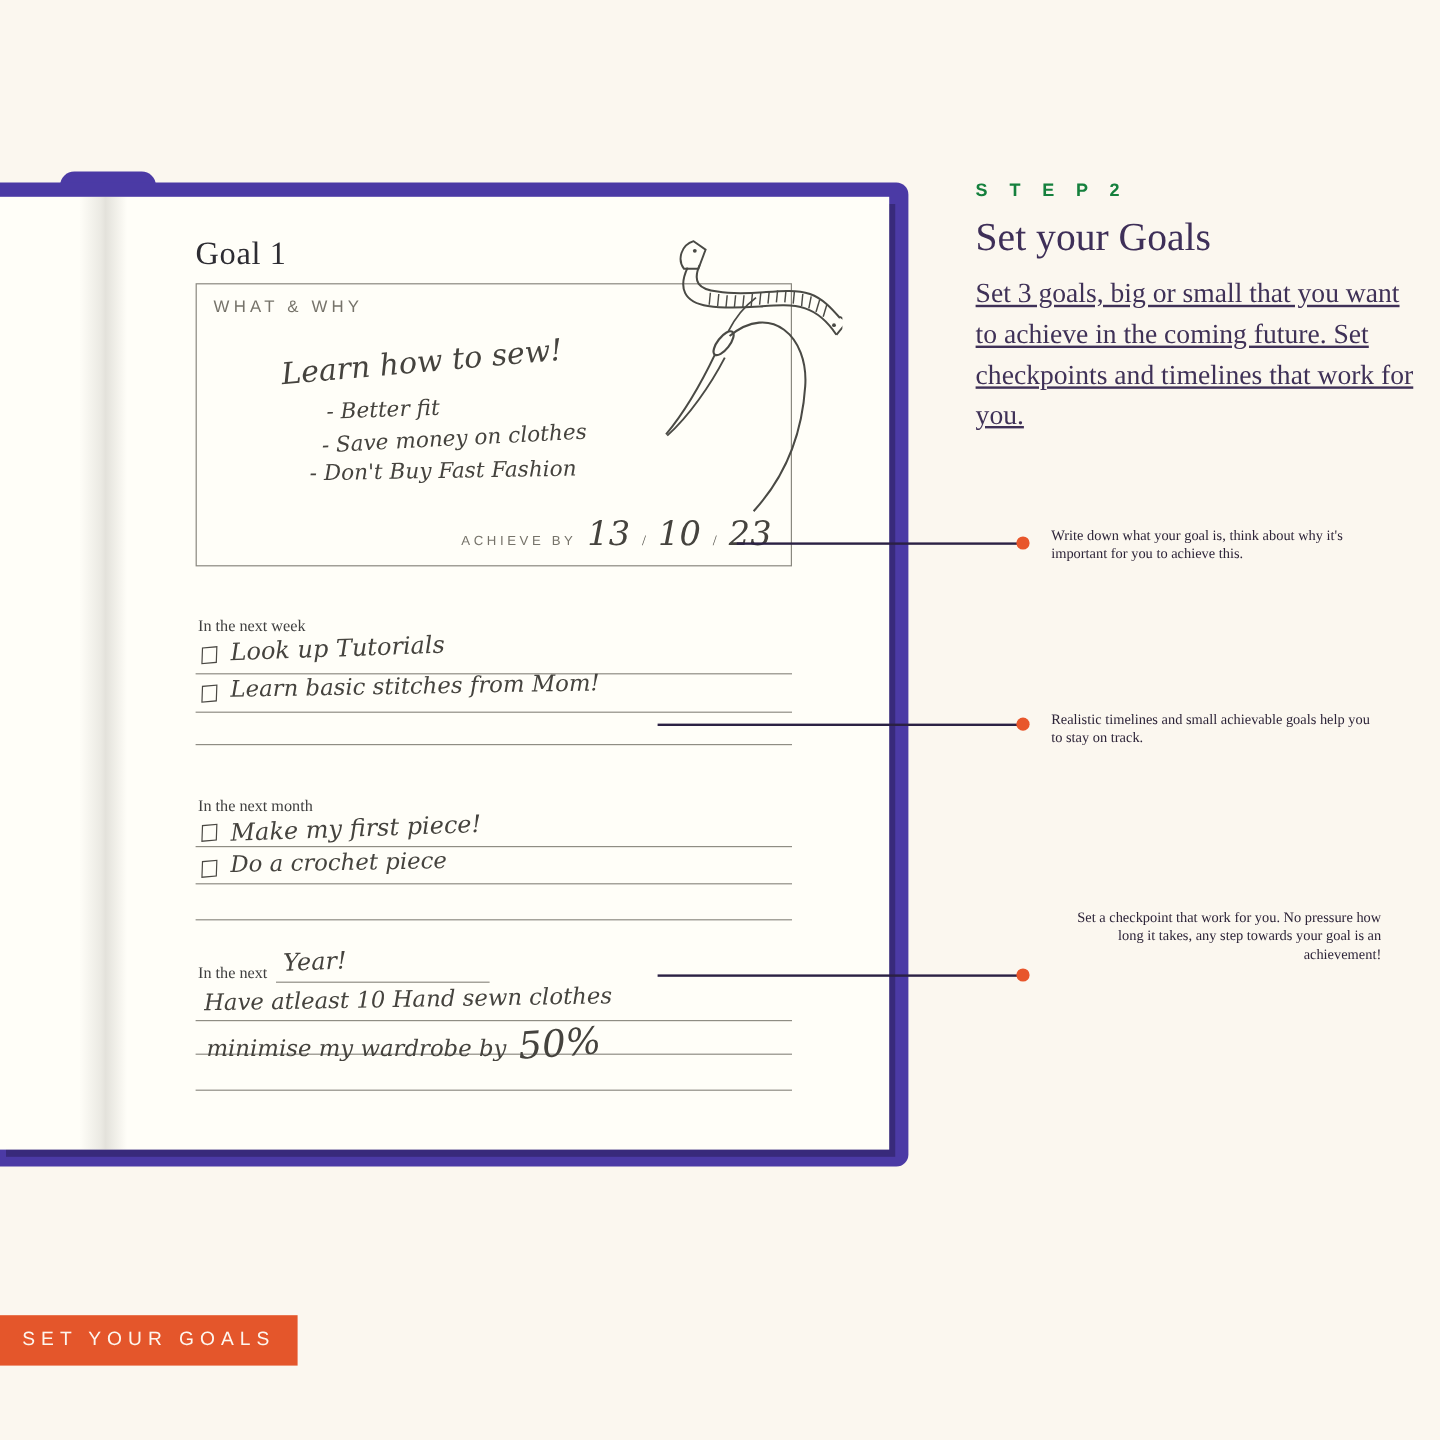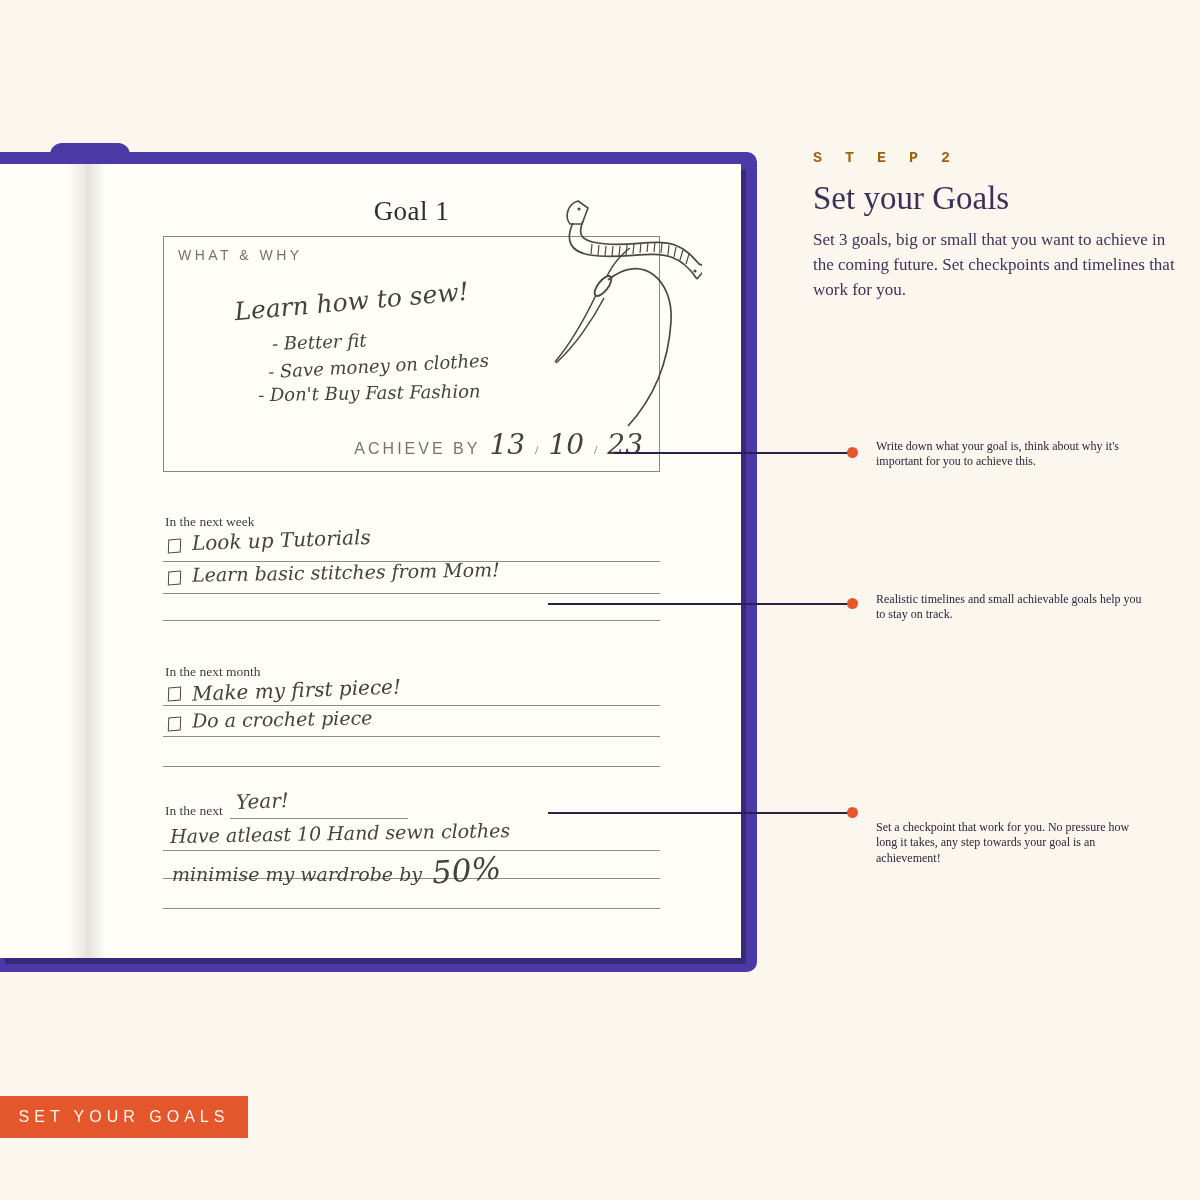--- a/index.html
+++ b/index.html
@@ -26,21 +26,21 @@
     box-shadow:5px 6px 0 rgba(42,30,90,0.55);
   }
   .gutter {
     position:absolute; left:66px; top:164px; width:40px; height:794px; z-index:3;
     background:linear-gradient(to right, rgba(0,0,0,0) 0%, rgba(60,55,45,0.10) 45%, rgba(60,55,45,0.14) 55%, rgba(0,0,0,0) 100%);
   }
 
   
   .goal-title {
     position:absolute; left:163px; top:196px; width:497px; z-index:4;
-    text-align:center; font-size:27px; color:#2E2D33; letter-spacing:0.5px;
+    font-size:27px; color:#2E2D33; letter-spacing:0.5px;
   }
   .whatwhy-box {
     position:absolute; left:163px; top:236px; width:497px; height:236px; z-index:3;
     border:1.3px solid #8A887F;
   }
   .whatwhy-label {
     position:absolute; left:14px; top:10px;
     font-family:"Liberation Sans", sans-serif; font-size:14px;
     letter-spacing:3.5px; color:#76736A;
   }
@@ -51,21 +51,21 @@
   }
   .hw-reasons { position:absolute; left:108px; top:92px; }
   .hw-reasons div { font-size:18px; white-space:nowrap; }
   .hw-r1 { transform:rotate(-2deg); }
   .hw-r2 { transform:rotate(-3deg) translateX(-4px); margin-top:5px; }
   .hw-r3 { transform:rotate(-1deg) translateX(-14px); margin-top:6px; }
   .achieve-row {
     position:absolute; right:16px; bottom:10px; display:flex; align-items:baseline; gap:9px;
   }
   .achieve-label {
-    font-family:"Liberation Sans", sans-serif; font-size:16px;
+    font-family:"Liberation Sans", sans-serif; font-size:11px;
     letter-spacing:3px; color:#76736A;
   }
   .achieve-date { display:flex; align-items:baseline; gap:10px; }
   .achieve-date .num { font-size:28px; }
   .achieve-date .sep { font-size:12px; color:#55534C; }
 
   .illus { position:absolute; left:540px; top:194px; width:162px; height:252px; z-index:4; }
 
   
   .sec-label { position:absolute; z-index:4; font-size:13.5px; color:#404040; }
@@ -74,25 +74,25 @@
   .cb {
     position:absolute; z-index:4; width:13px; height:14px;
     border:1.6px solid #4A4843; transform:rotate(-5deg) skewX(-7deg); background:transparent;
   }
   .hw-row { position:absolute; z-index:4; font-size:20px; white-space:nowrap; }
   .big-val { font-size:31px; margin-left:10px; transform:rotate(-4deg); display:inline-block; }
 
   
   .step-col { position:absolute; left:813px; top:150px; width:365px; z-index:4; }
   .step-label {
-    font-family:Liberation Mono, monospace; font-size:15px; font-weight:600;
-    letter-spacing:7px; color:#a16207;
+    font-family:Liberation Sans, sans-serif; font-size:15px; font-weight:600;
+    letter-spacing:7px; color:#15803d;
   }
   .step-title { font-size:33px; color:#3E2F58; margin-top:13px; font-weight:400; }
-  .step-desc { font-size:17px; color:#3F3157; line-height:1.47; margin-top:11px; }
+  .step-desc { font-size:23px; color:#3F3157; line-height:1.47; margin-top:11px;text-decoration:underline; }
 
   .callout-line { position:absolute; height:1.5px; background:#2B2144; z-index:5; }
   .callout-dot {
     position:absolute; width:11px; height:11px; border-radius:50%;
     background:#E8562B; z-index:6;
   }
   .callout-text {
     position:absolute; left:876px; width:275px; z-index:5;
     font-size:12px; line-height:1.28; color:#2D2438;
   }
@@ -211,17 +211,17 @@
 <div class="callout-line" style="left:614px; top:452px; width:236px;"></div>
 <div class="callout-dot" style="left:847px; top:447px;"></div>
 <div class="callout-text" style="top:439px;">Write down what your goal is, think about why it's important for you to achieve this.</div>
 
 <div class="callout-line" style="left:548px; top:603px; width:302px;"></div>
 <div class="callout-dot" style="left:847px; top:598px;"></div>
 <div class="callout-text" style="top:592px;">Realistic timelines and small achievable goals help you to stay on track.</div>
 
 <div class="callout-line" style="left:548px; top:812px; width:302px;"></div>
 <div class="callout-dot" style="left:847px; top:807px;"></div>
-<div class="callout-text" style="top:820px;">Set a checkpoint that work for you. No pressure how long it takes, any step towards your goal is an achievement!</div>
+<div class="callout-text" style="top:757px;text-align:right;">Set a checkpoint that work for you. No pressure how long it takes, any step towards your goal is an achievement!</div>
 
 <div class="footer-banner">
   <span>SET YOUR GOALS</span>
 </div>
 
 </body></html>

